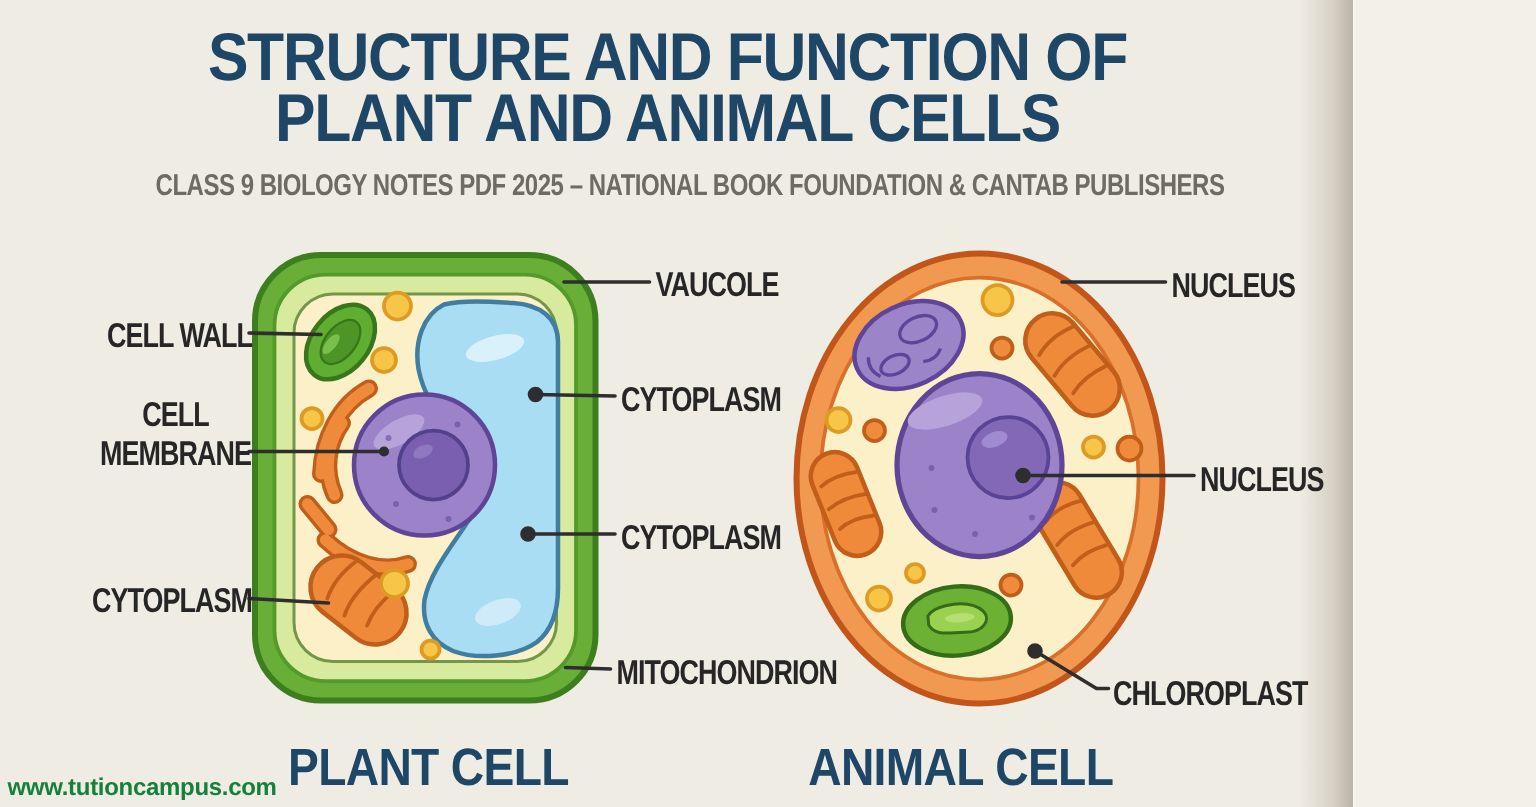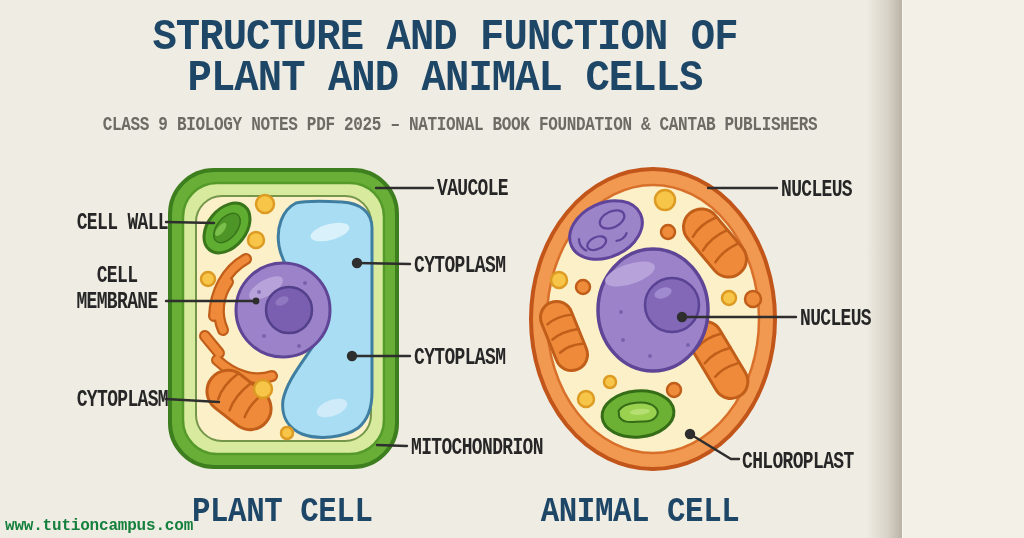--- a/index.html
+++ b/index.html
@@ -1,19 +1,19 @@
 <!DOCTYPE html>
 <html><head>
 <meta charset="utf-8">
 <style>
   html,body{margin:0;padding:0;background:#888;}
   #poster{
     position:relative; width:1024px; height:538px; overflow:hidden;
     background:#efece3;
-    font-family:Liberation Mono, monospace;
+    font-family:Liberation Sans, sans-serif;
   }
   .abs{position:absolute;}
   
   #right-page{left:902px;top:0;width:122px;height:538px;background:#f3f0e8;border-left:1px solid #f9f7f0;}
   #fold-shadow{left:866px;top:0;width:36px;height:538px;
     background:linear-gradient(to right, rgba(110,95,75,0) 0%, rgba(110,95,75,0.18) 60%, rgba(100,85,65,0.38) 100%);}
   
   .title{left:0;width:890px;text-align:center;color:#1e4767;font-weight:700;
     font-size:45px;letter-spacing:-1px;transform:scaleX(0.9);transform-origin:50% 50%;white-space:nowrap;}
   #title-line1{top:12px;}

